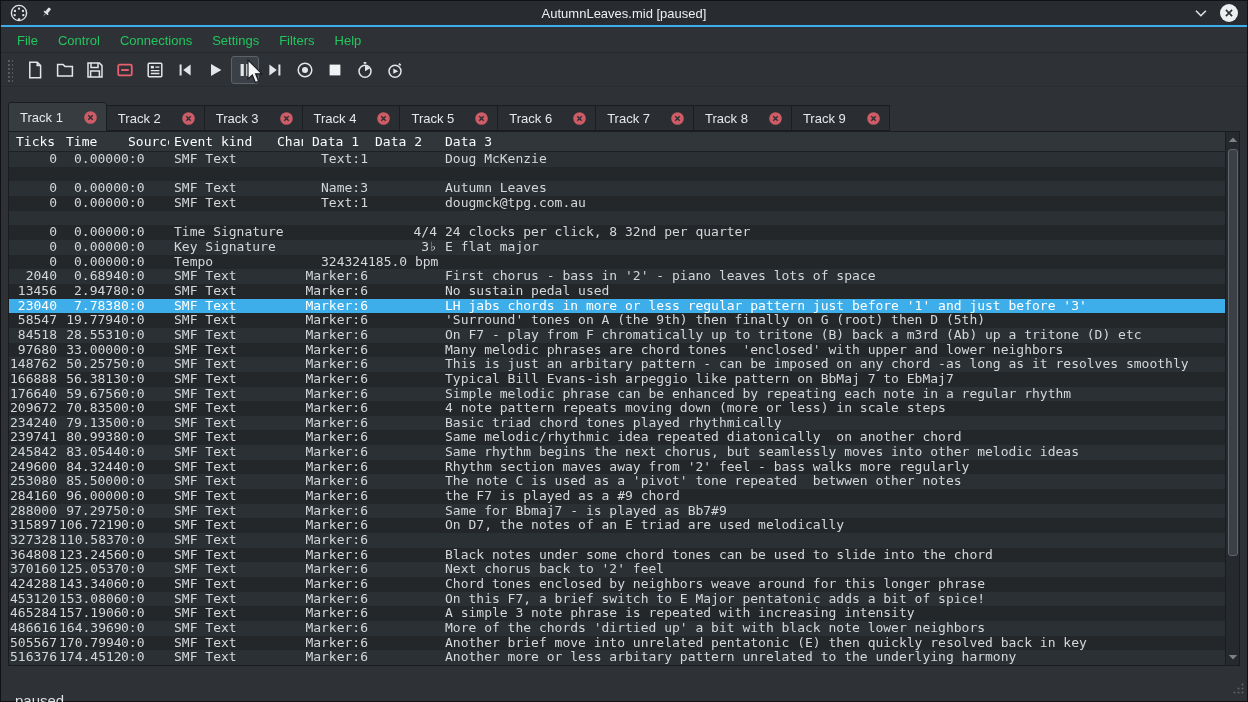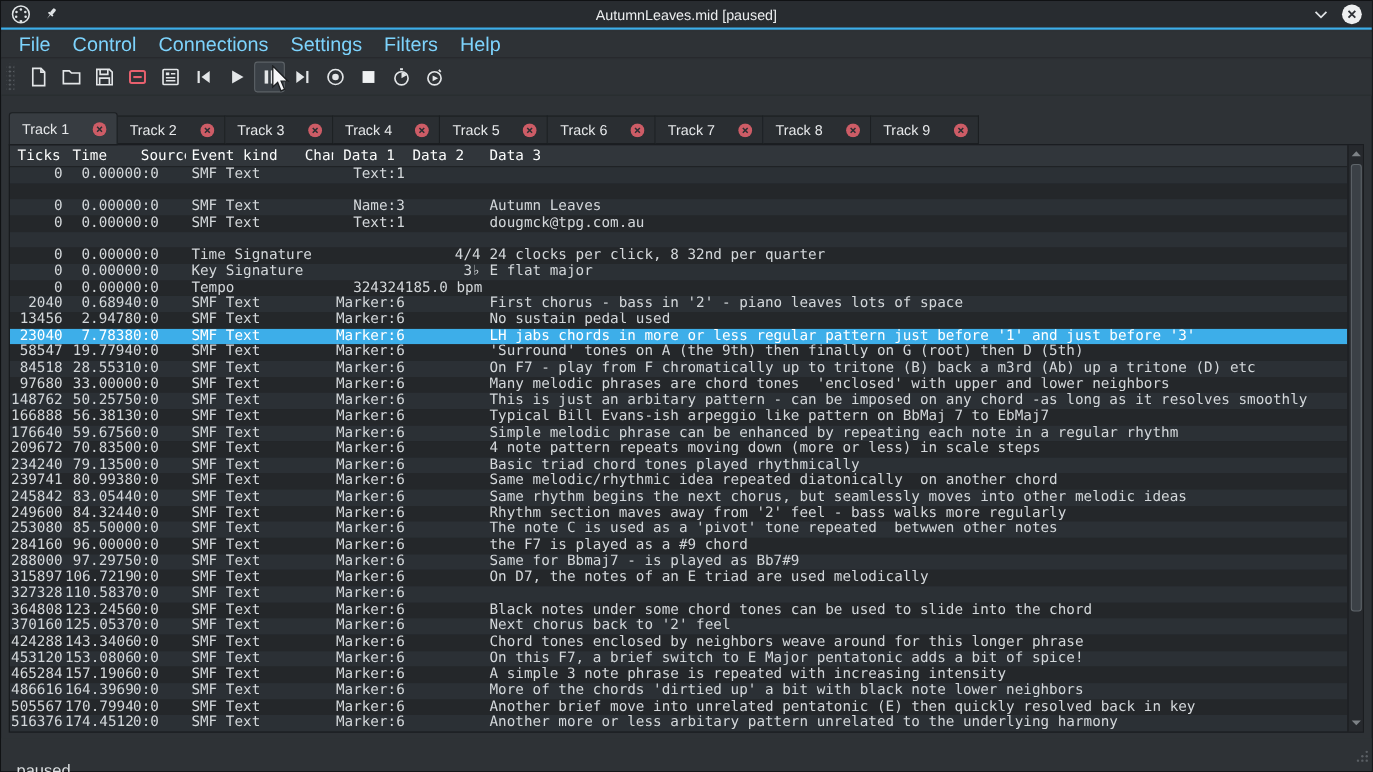--- a/index.html
+++ b/index.html
@@ -11,21 +11,21 @@
   .titlebar { position:absolute; top:0; left:0; right:0; height:26px; background:#282c30;
               border-bottom:2px solid #3daee9; display:flex; align-items:center; }
   .tb-left { display:flex; align-items:center; gap:8px; padding-left:8px; }
   .title-text { position:absolute; left:0; right:0; text-align:center; color:#eceeef; font-size:13px; }
   .tb-right { margin-left:auto; display:flex; align-items:center; gap:10px; padding-right:8px; z-index:2; }
   .tb-ic16 svg { display:block; }
 
   
   .menubar { position:absolute; top:28px; left:0; right:0; height:24px; background:#2e3236;
              display:flex; align-items:stretch; padding-left:6px; border-bottom:1px solid #26292c; }
-  .menu-item { color:#7dd3fc; font-size:18px; padding:0 10px; display:flex; align-items:center; }
+  .menu-item { color:#22c55e; font-size:13px; padding:0 10px; display:flex; align-items:center; }
 
   
   .toolbar { position:absolute; top:53px; left:0; right:0; height:33px; background:#2e3236;
              display:flex; align-items:center; border-bottom:1px solid #292d30; }
   .tool-grip { width:7px; height:24px; margin:0 7px 0 5px;
                background-image:radial-gradient(#585d62 1px, transparent 1.1px);
                background-size:4px 4px; background-position:1px 1px; }
   .tb-buttons { display:flex; align-items:center; }
   .tb-btn { width:28px; height:28px; margin:0 1px; display:flex; align-items:center; justify-content:center;
             border:1px solid transparent; border-radius:3px; }
@@ -343,20 +343,21 @@
           </div>
         <div class="rows">
             <div class="trow r-even">
               <span class="cell c0">0</span>
               <span class="cell c1">0.0000</span>
               <span class="cell c2">0:0</span>
               <span class="cell c3">SMF Text</span>
               <span class="cell c4"></span>
               <span class="cell c5">Text:1</span>
               <span class="cell c6"></span>
+              <span class="cell c7">Doug McKenzie</span>
             </div>
             <div class="trow r-odd">
               <span class="cell c0"></span>
               <span class="cell c1"></span>
               <span class="cell c2"></span>
               <span class="cell c3"></span>
               <span class="cell c4"></span>
               <span class="cell c5"></span>
               <span class="cell c6"></span>
               <span class="cell c7"></span>

